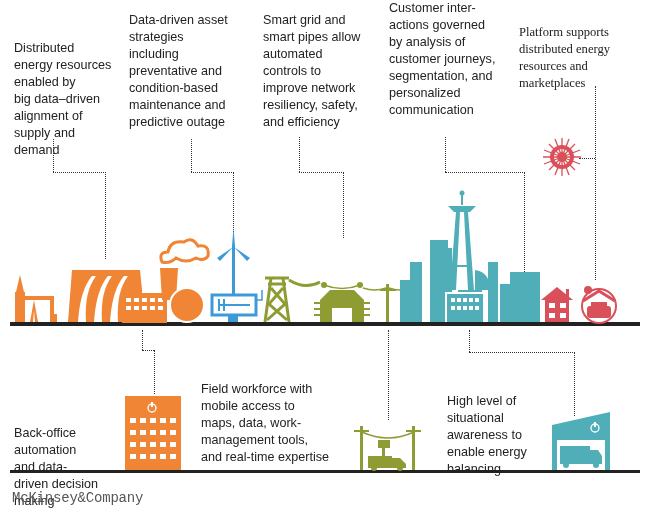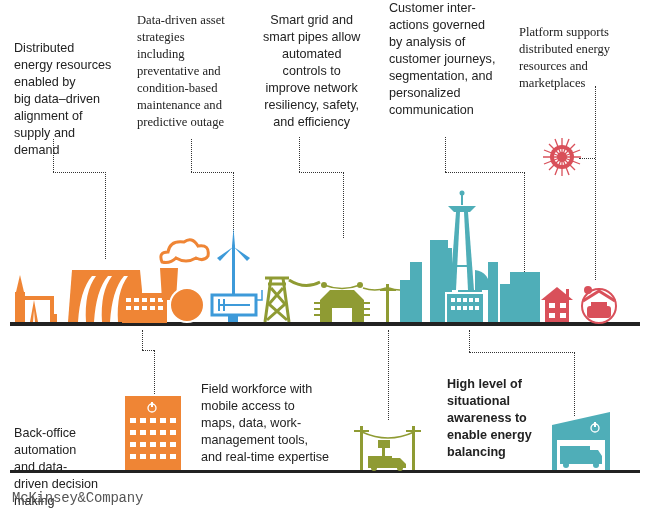--- a/index.html
+++ b/index.html
@@ -15,28 +15,28 @@
 </head>
 <body>
 
 <div class="txt" style="left:14px;top:12px;margin-top:28px;">Distributed
 energy resources
 enabled by
 big data–driven
 alignment of
 supply and
 demand</div>
-<div class="txt" style="left:137px;top:12px;font-family:Liberation Serif, serif;">Data-driven asset
+<div class="txt" style="left:129px;top:12px;">Data-driven asset
 strategies
 including
 preventative and
 condition-based
 maintenance and
 predictive outage</div>
-<div class="txt" style="left:263px;top:12px;text-align:center;">Smart grid and
+<div class="txt" style="left:263px;top:12px;">Smart grid and
 smart pipes allow
 automated
 controls to
 improve network
 resiliency, safety,
 and efficiency</div>
 <div class="txt" style="left:389px;top:0;">Customer inter-
 actions governed
 by analysis of
 customer journeys,
@@ -288,19 +288,19 @@
 <div class="txt" style="left:14px;top:381px;margin-top:44px;">Back-office
 automation
 and data-
 driven decision
 making</div>
 <div class="txt" style="left:201px;top:381px;">Field workforce with
 mobile access to
 maps, data, work-
 management tools,
 and real-time expertise</div>
-<div class="txt" style="left:447px;top:376px;font-weight:bold;">High level of
+<div class="txt" style="left:447px;top:393px;">High level of
 situational
 awareness to
 enable energy
 balancing</div>
 
 <div class="logo">McKinsey&amp;Company</div>
 
 </body></html>

